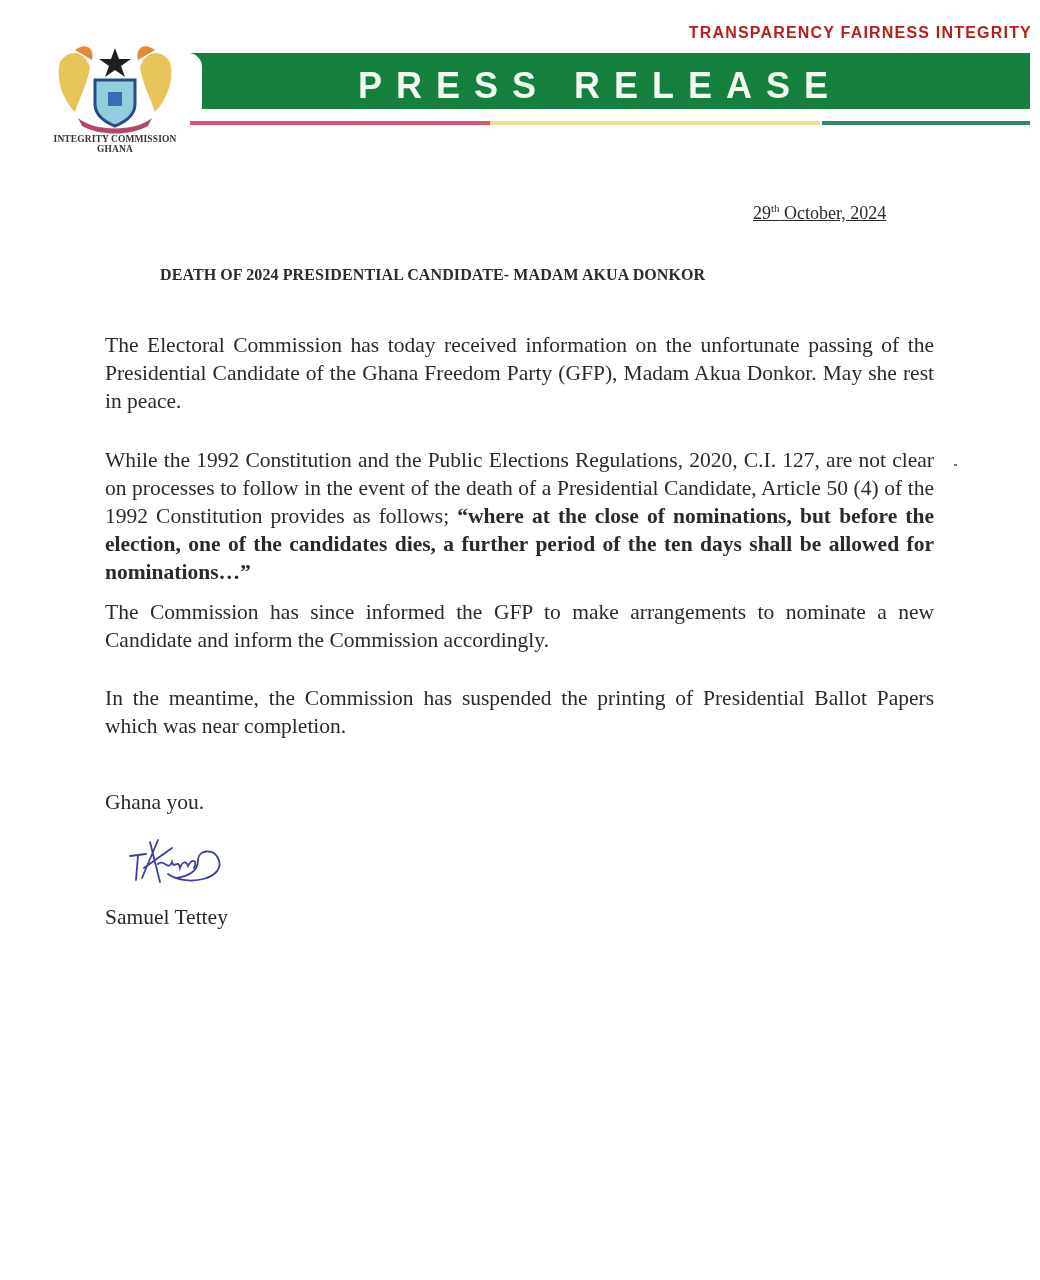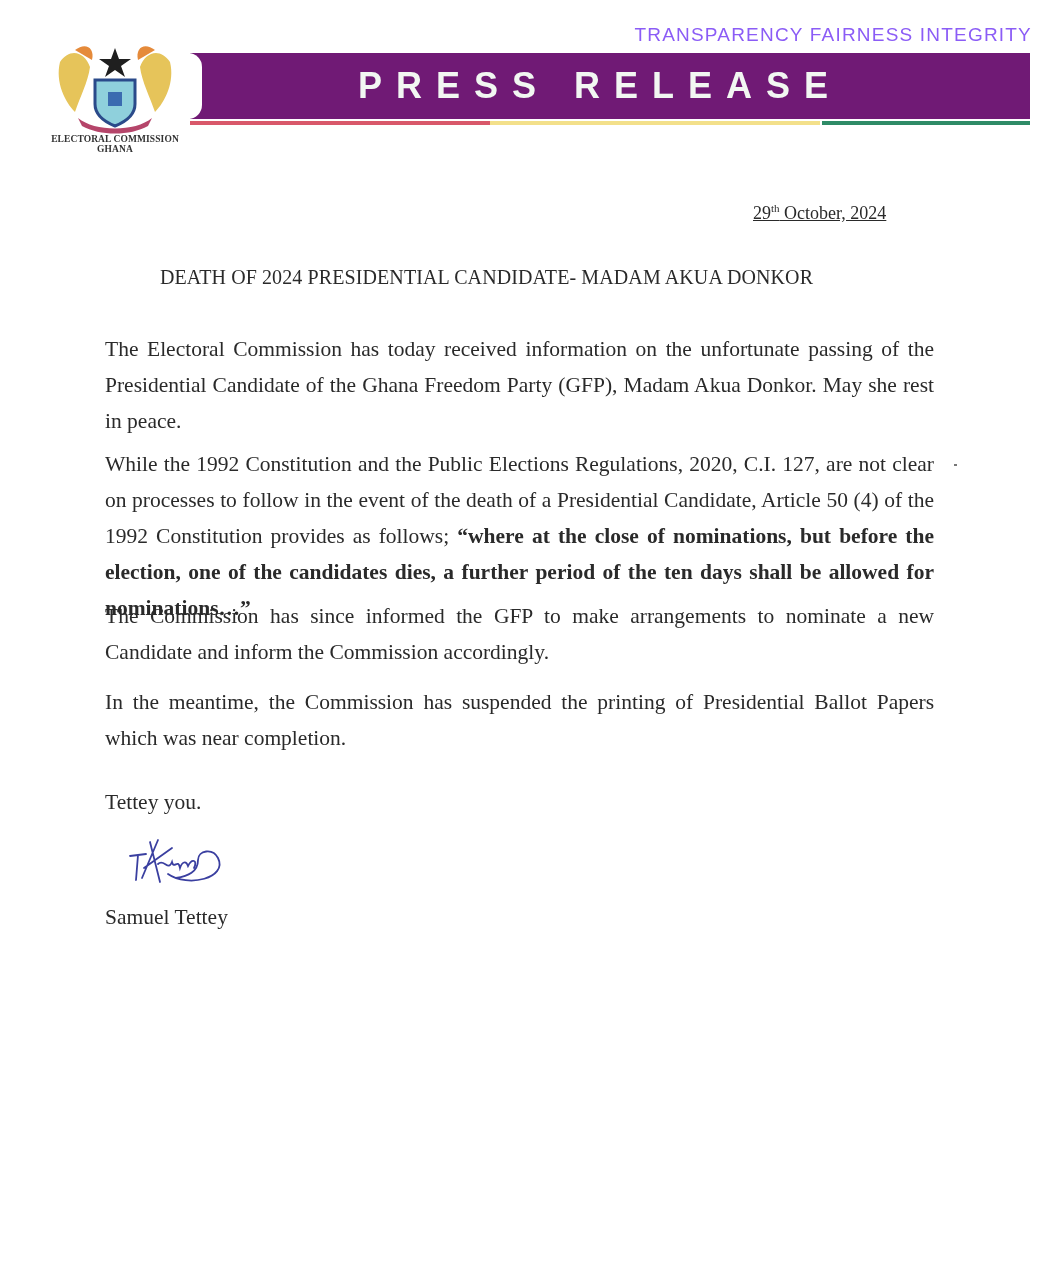--- a/index.html
+++ b/index.html
@@ -5,45 +5,45 @@
   html, body { margin: 0; padding: 0; }
   body {
     width: 1040px; height: 1280px; background: #ffffff; position: relative; overflow: hidden;
     font-family: "Liberation Serif", "DejaVu Serif", serif; color: #2a2a2a;
   }
   .logo { position: absolute; left: 40px; top: 42px; width: 150px; text-align: center; }
   .logo svg { display: block; margin: 0 auto; }
   .logo-text { font-family: "Liberation Serif", serif; font-weight: bold; font-size: 9.5px; line-height: 10px; color: #333; letter-spacing: 0.1px; }
   .tagline {
     position: absolute; right: 8px; top: 24px;
-    font-family: "Liberation Sans", "DejaVu Sans", sans-serif; font-weight: normal; font-size: 19px;
-    letter-spacing: 1.2px; color: #8b5cf6;
+    font-family: "Liberation Sans", "DejaVu Sans", sans-serif; font-weight: bold; font-size: 16px;
+    letter-spacing: 1.2px; color: #b91c1c;
   }
   .banner {
-    position: absolute; left: 190px; top: 53px; width: 840px; height: 66px;
-    background: #701a75; border-radius: 0;
+    position: absolute; left: 190px; top: 53px; width: 840px; height: 56px;
+    background: #15803d; border-radius: 0;
   }
   .banner::before {
     content: ""; position: absolute; left: -2px; top: 0; width: 14px; height: 66px;
     background: #fff; border-radius: 0 40px 40px 0;
   }
   .banner-title {
     position: absolute; left: 168px; top: 12px;
     font-family: "Liberation Sans", "DejaVu Sans", sans-serif; font-weight: bold; font-size: 36px;
     letter-spacing: 14px; color: #f2f7f2;
   }
   .stripe { position: absolute; top: 121px; height: 4px; }
   .stripe.red { left: 190px; width: 300px; background: #d9586a; }
   .stripe.yellow { left: 490px; width: 330px; background: #f3e08a; }
   .stripe.green { left: 822px; width: 208px; background: #2e8b67; }
 
   .date { position: absolute; left: 753px; top: 202px; font-size: 18px; text-decoration: underline; }
   .date sup { font-size: 11px; }
-  .heading { position: absolute; left: 160px; top: 266px; font-weight: normal; font-size: 20px; letter-spacing: 0.1px; }
-  .body { position: absolute; left: 105px; width: 829px; font-size: 21.5px; line-height: 36px; text-align: justify; }
+  .heading { position: absolute; left: 160px; top: 266px; font-weight: bold; font-size: 16px; letter-spacing: 0.1px; }
+  .body { position: absolute; left: 105px; width: 829px; font-size: 21.5px; line-height: 28px; text-align: justify; }
   .body b { font-weight: bold; }
   .p1 { top: 331px; }
   .p2 { top: 446px; }
   .p3 { top: 598px; }
   .p4 { top: 684px; }
   .thanks { position: absolute; left: 105px; top: 790px; font-size: 21.5px; }
   .sig { position: absolute; left: 128px; top: 838px; }
   .signer { position: absolute; left: 105px; top: 903px; font-size: 21.5px; line-height: 29px; }
   .dot { position: absolute; left: 954px; top: 464px; width: 3px; height: 2px; background: #777; }
 </style>
@@ -55,21 +55,21 @@
     <path d="M10 20 C20 5, 35 10, 40 25 C38 40, 30 55, 25 70 C15 60, 5 40, 10 20 Z" fill="#e6c45a"></path>
     <path d="M120 20 C110 5, 95 10, 90 25 C92 40, 100 55, 105 70 C115 60, 125 40, 120 20 Z" fill="#e6c45a"></path>
     <path d="M25 8 C35 0, 45 5, 42 18 Z" fill="#e58a3a"></path>
     <path d="M105 8 C95 0, 85 5, 88 18 Z" fill="#e58a3a"></path>
     <polygon points="65,6 69,17 81,17 71,24 75,35 65,28 55,35 59,24 49,17 61,17" fill="#1f1f1f"></polygon>
     <path d="M45 38 L85 38 L85 62 C85 74, 75 80, 65 84 C55 80, 45 74, 45 62 Z" fill="#8fd0dc" stroke="#2a4a8a" stroke-width="3"></path>
     <rect x="58" y="50" width="14" height="14" fill="#3b6bb0"></rect>
     <path d="M28 76 C45 90, 85 90, 102 76 L98 84 C80 94, 50 94, 32 84 Z" fill="#b5456a"></path>
   </svg>
   <div class="logo-text">
-    <div>ELECTORAL COMMISSION</div>
+    <div>INTEGRITY COMMISSION</div>
     <div>GHANA</div>
   </div>
 </div>
 
 <div class="tagline">TRANSPARENCY FAIRNESS INTEGRITY</div>
 
 <div class="banner">
   <div class="banner-title">PRESS RELEASE</div>
 </div>
 <div class="stripe red"></div>
@@ -79,21 +79,21 @@
 <div class="date"><span>29</span><sup>th</sup><span> October, 2024</span></div>
 
 <div class="heading">DEATH OF 2024 PRESIDENTIAL CANDIDATE- MADAM AKUA DONKOR</div>
 
 <div class="body p1">The Electoral Commission has today received information on the unfortunate passing of the Presidential Candidate of the Ghana Freedom Party (GFP), Madam Akua Donkor. May she rest in peace.</div>
 <div class="body p2"><span>While the 1992 Constitution and the Public Elections Regulations, 2020, C.I. 127, are not clear on processes to follow in the event of the death of a Presidential Candidate, Article 50 (4) of the 1992 Constitution provides as follows; </span><b>“where at the close of nominations, but before the election, one of the candidates dies, a further period of the ten days shall be allowed for nominations…”</b></div>
 <div class="dot"></div>
 <div class="body p3">The Commission has since informed the GFP to make arrangements to nominate a new Candidate and inform the Commission accordingly.</div>
 <div class="body p4">In the meantime, the Commission has suspended the printing of Presidential Ballot Papers which was near completion.</div>
 
-<div class="thanks">Tettey you.</div>
+<div class="thanks">Ghana you.</div>
 
 <div class="sig">
   <svg width="100" height="56" viewBox="0 0 100 56">
     <g fill="none" stroke="#3a3fa0" stroke-width="1.8" stroke-linecap="round">
       <path d="M2 18 L18 16 M10 17 L8 42"></path>
       <path d="M14 40 L30 2 M22 4 L32 44 M16 30 L44 10"></path>
       <path d="M30 26 C36 20, 40 34, 44 24 C46 32, 50 20, 52 30 C54 24, 58 22, 60 28 C64 20, 70 22, 66 30"></path>
       <path d="M40 36 C60 50, 100 40, 90 20 C85 10, 70 12, 70 22 C70 34, 60 38, 48 40"></path>
     </g>
   </svg>

